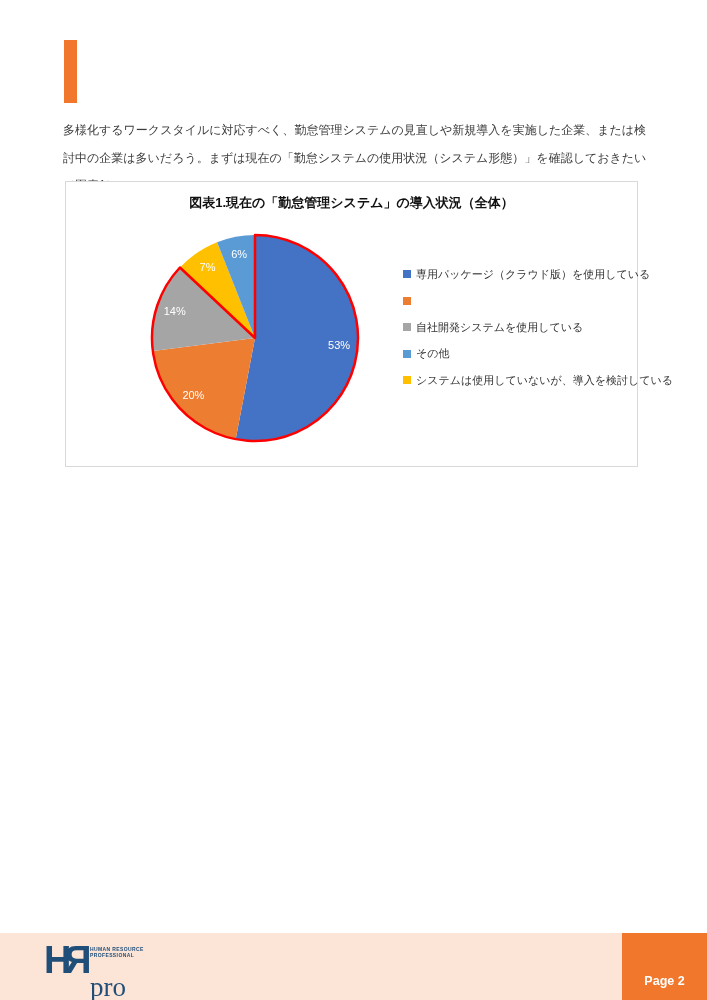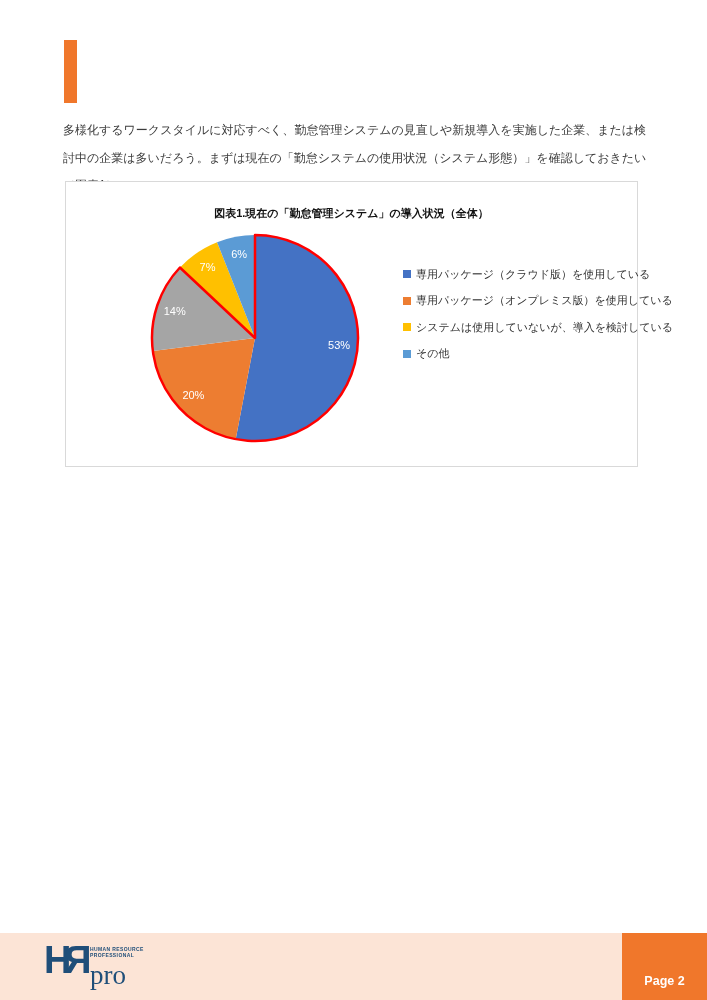--- a/index.html
+++ b/index.html
@@ -30,22 +30,22 @@
   .para-1 { top:117px; }
   .para-2 { top:484px; }
   .para-3 { top:594px; }
 
   
   .chart-box {
     position:absolute; left:65px; top:181px; width:573px; height:286px;
     background:#ffffff; border:1px solid #D9D9D9;
   }
   .chart-title {
-    position:absolute; left:0; top:24px; width:100%;
-    text-align:center; font-size:11px; font-weight:bold; color:#111;
+    position:absolute; left:0; top:12px; width:100%;
+    text-align:center; font-size:13px; font-weight:bold; color:#111;
   }
   .pie-svg { position:absolute; left:84px; top:51px; }
   .pie-svg text { font-family:"Liberation Sans","DejaVu Sans",sans-serif; }
 
   .legend {
     position:absolute; left:337px; top:79px; width:232px;
   }
   .legend-item {
     display:flex; align-items:center; height:26.5px;
   }
@@ -79,21 +79,21 @@
     font-size:38px; font-weight:bold; line-height:40px;
     transform:scaleX(-1); display:inline-block; margin-left:-5px;
   }
   .logo-right { display:flex; flex-direction:column; margin-left:-2px; padding-top:6px; }
   .logo-tagline {
     font-size:5px; line-height:6px; font-weight:bold; letter-spacing:0.4px;
     white-space:pre-line;
   }
   .logo-pro {
     font-family:"Liberation Serif","DejaVu Serif",serif;
-    font-size:27px; line-height:26px; margin-top:4px;
+    font-size:27px; line-height:26px; margin-top:16px;
   }
 </style>
 </head>
 <body>
 
 <div class="page">
 
   <div class="heading-bar"></div>
 
   <p class="para para-1">多様化するワークスタイルに対応すべく、勤怠管理システムの見直しや新規導入を実施した企業、または検討中の企業は多いだろう。まずは現在の「勤怠システムの使用状況（システム形態）」を確認しておきたい（図表1）。</p>
@@ -113,29 +113,32 @@
         <text x="57.5" y="35.1" text-anchor="middle" dominant-baseline="middle" fill="#ffffff" font-size="11">7%</text>
         <text x="89.2" y="22.0" text-anchor="middle" dominant-baseline="middle" fill="#ffffff" font-size="11">6%</text>
       </svg>
     <div class="legend">
         <div class="legend-item">
           <span class="legend-marker" style="background: rgb(68, 114, 196);"></span>
           <span class="legend-label">専用パッケージ（クラウド版）を使用している</span>
         </div>
         <div class="legend-item">
           <span class="legend-marker" style="background: rgb(237, 125, 49);"></span>
-          <span class="legend-label">専用パッケージ（オンプレミス版）を使用している</span>
+        </div>
+        <div class="legend-item">
+          <span class="legend-marker" style="background: rgb(165, 165, 165);"></span>
+          <span class="legend-label">自社開発システムを使用している</span>
+        </div>
+        <div class="legend-item">
+          <span class="legend-marker" style="background: rgb(91, 155, 213);"></span>
+          <span class="legend-label">その他</span>
         </div>
         <div class="legend-item">
           <span class="legend-marker" style="background: rgb(255, 192, 0);"></span>
           <span class="legend-label">システムは使用していないが、導入を検討している</span>
-        </div>
-        <div class="legend-item">
-          <span class="legend-marker" style="background: rgb(91, 155, 213);"></span>
-          <span class="legend-label">その他</span>
         </div>
       </div>
   </div>
 
 
   <div class="footer">
     <div class="logo">
       <span class="logo-hr">
         <span class="logo-h">H</span>
         <span class="logo-r">R</span>

